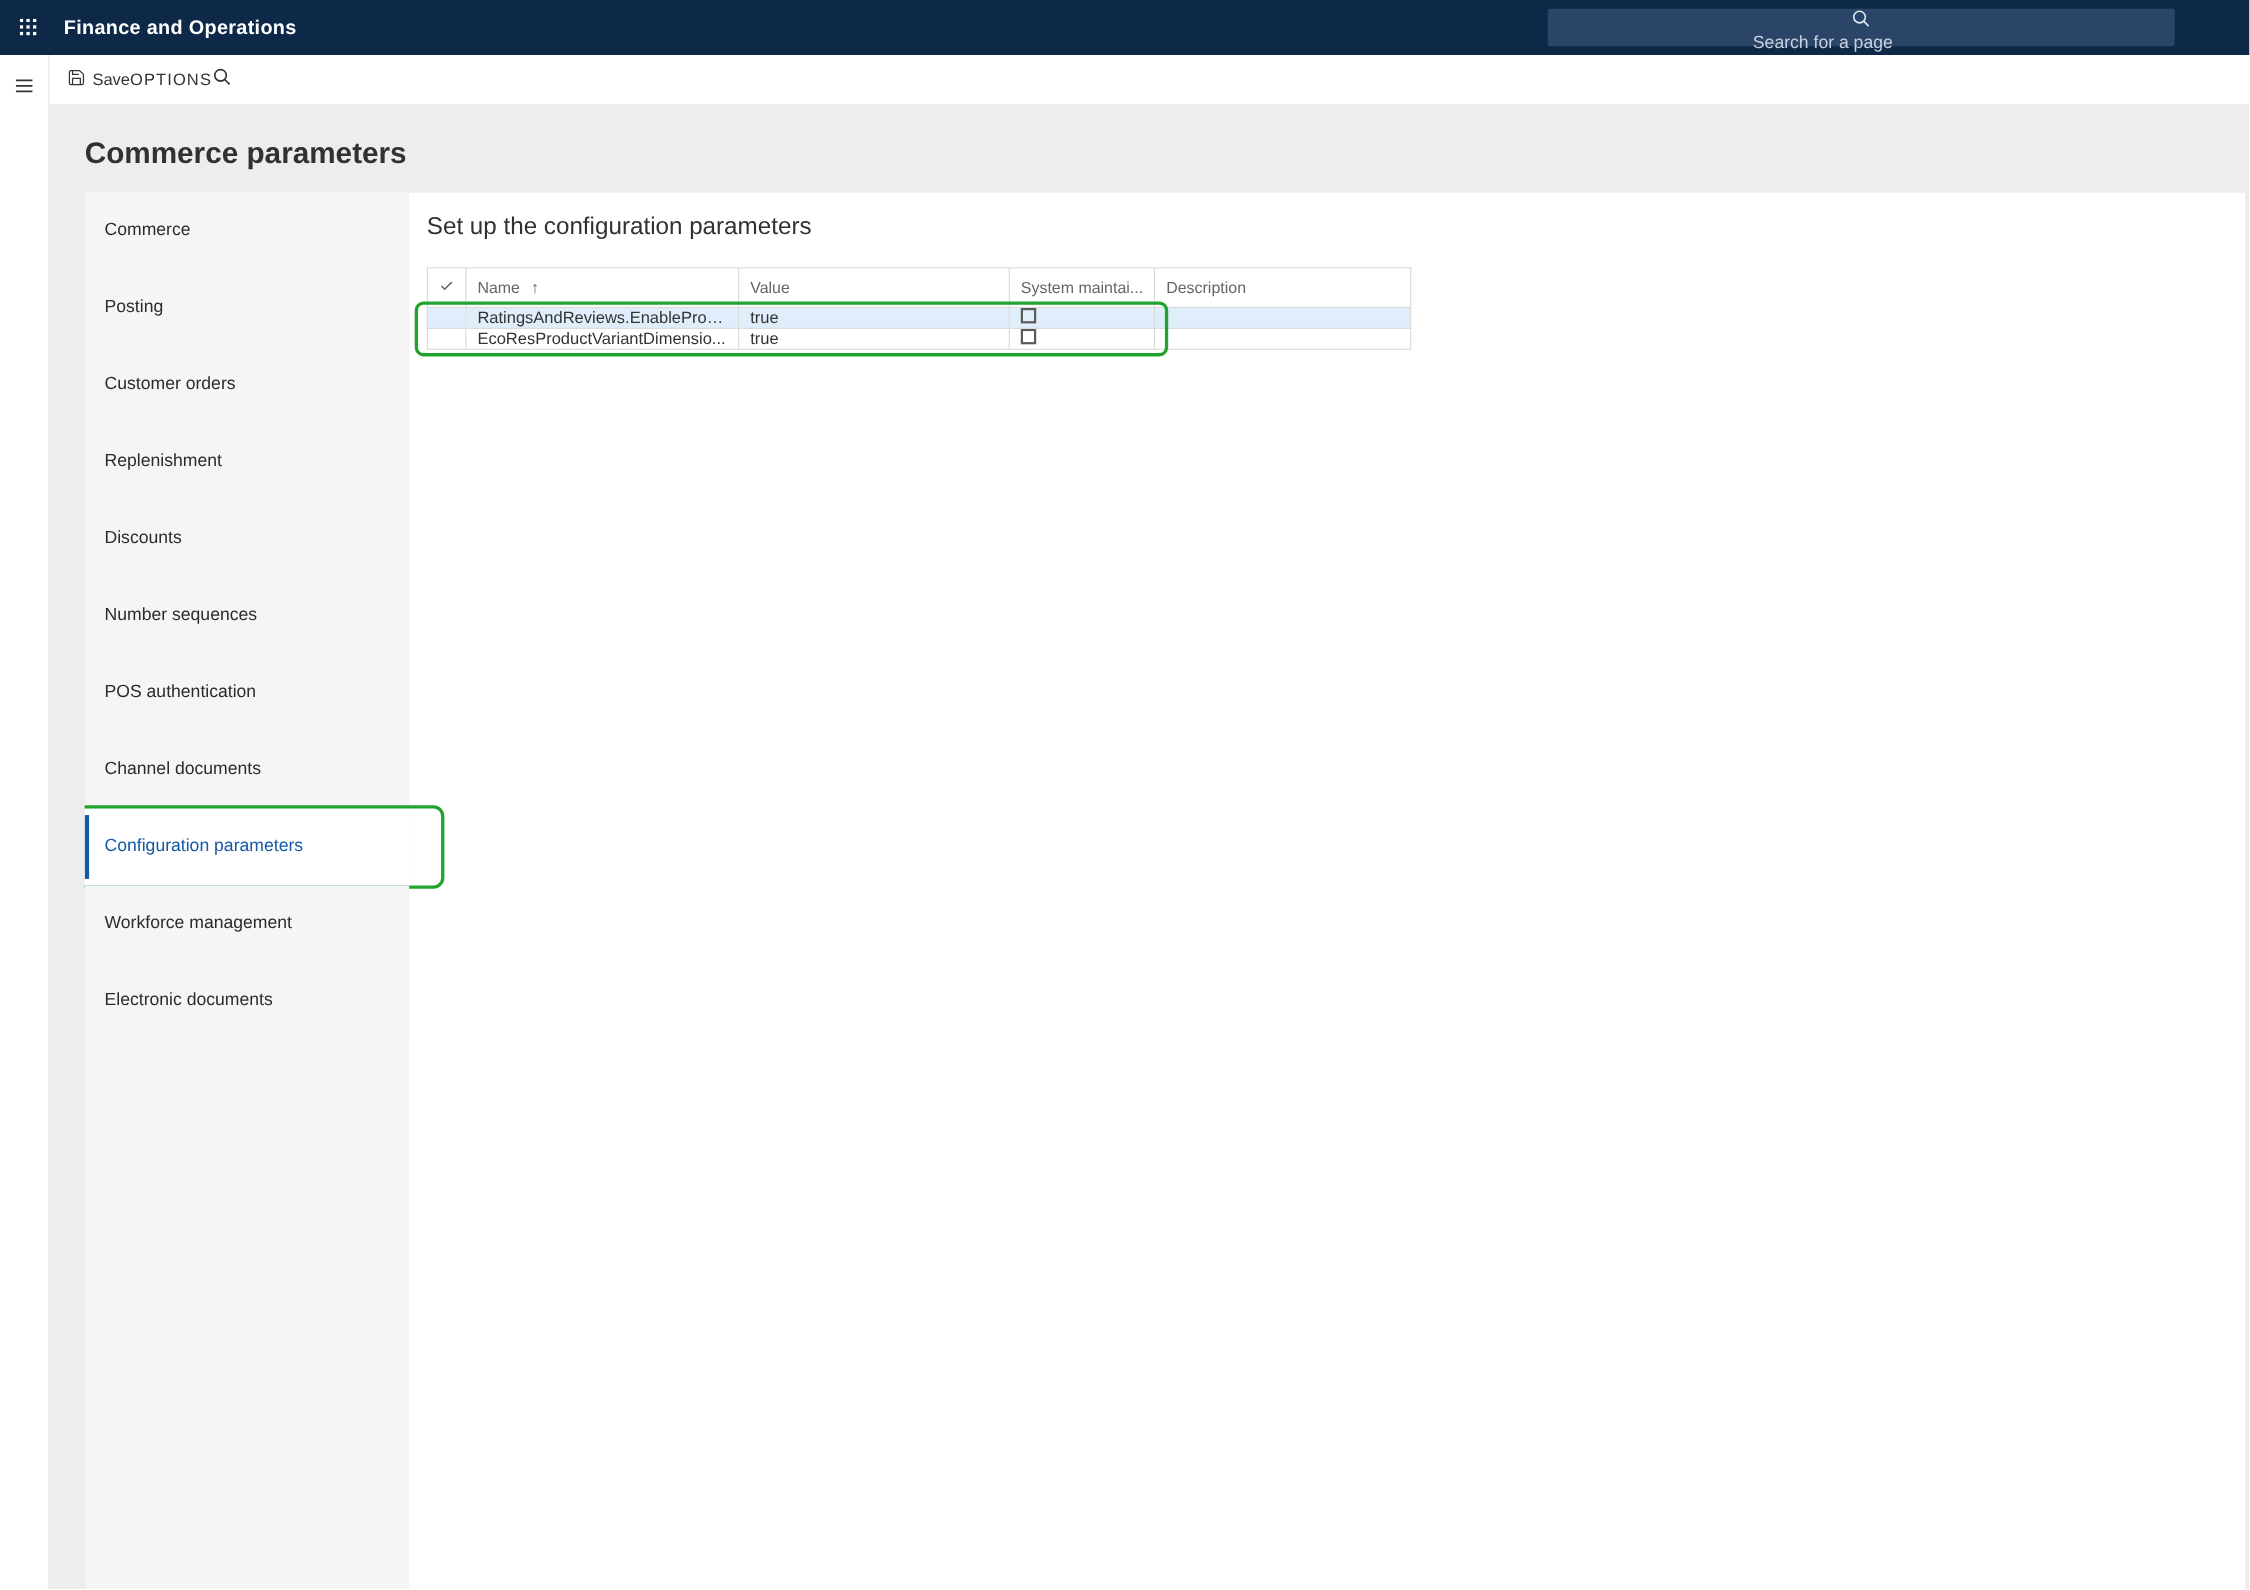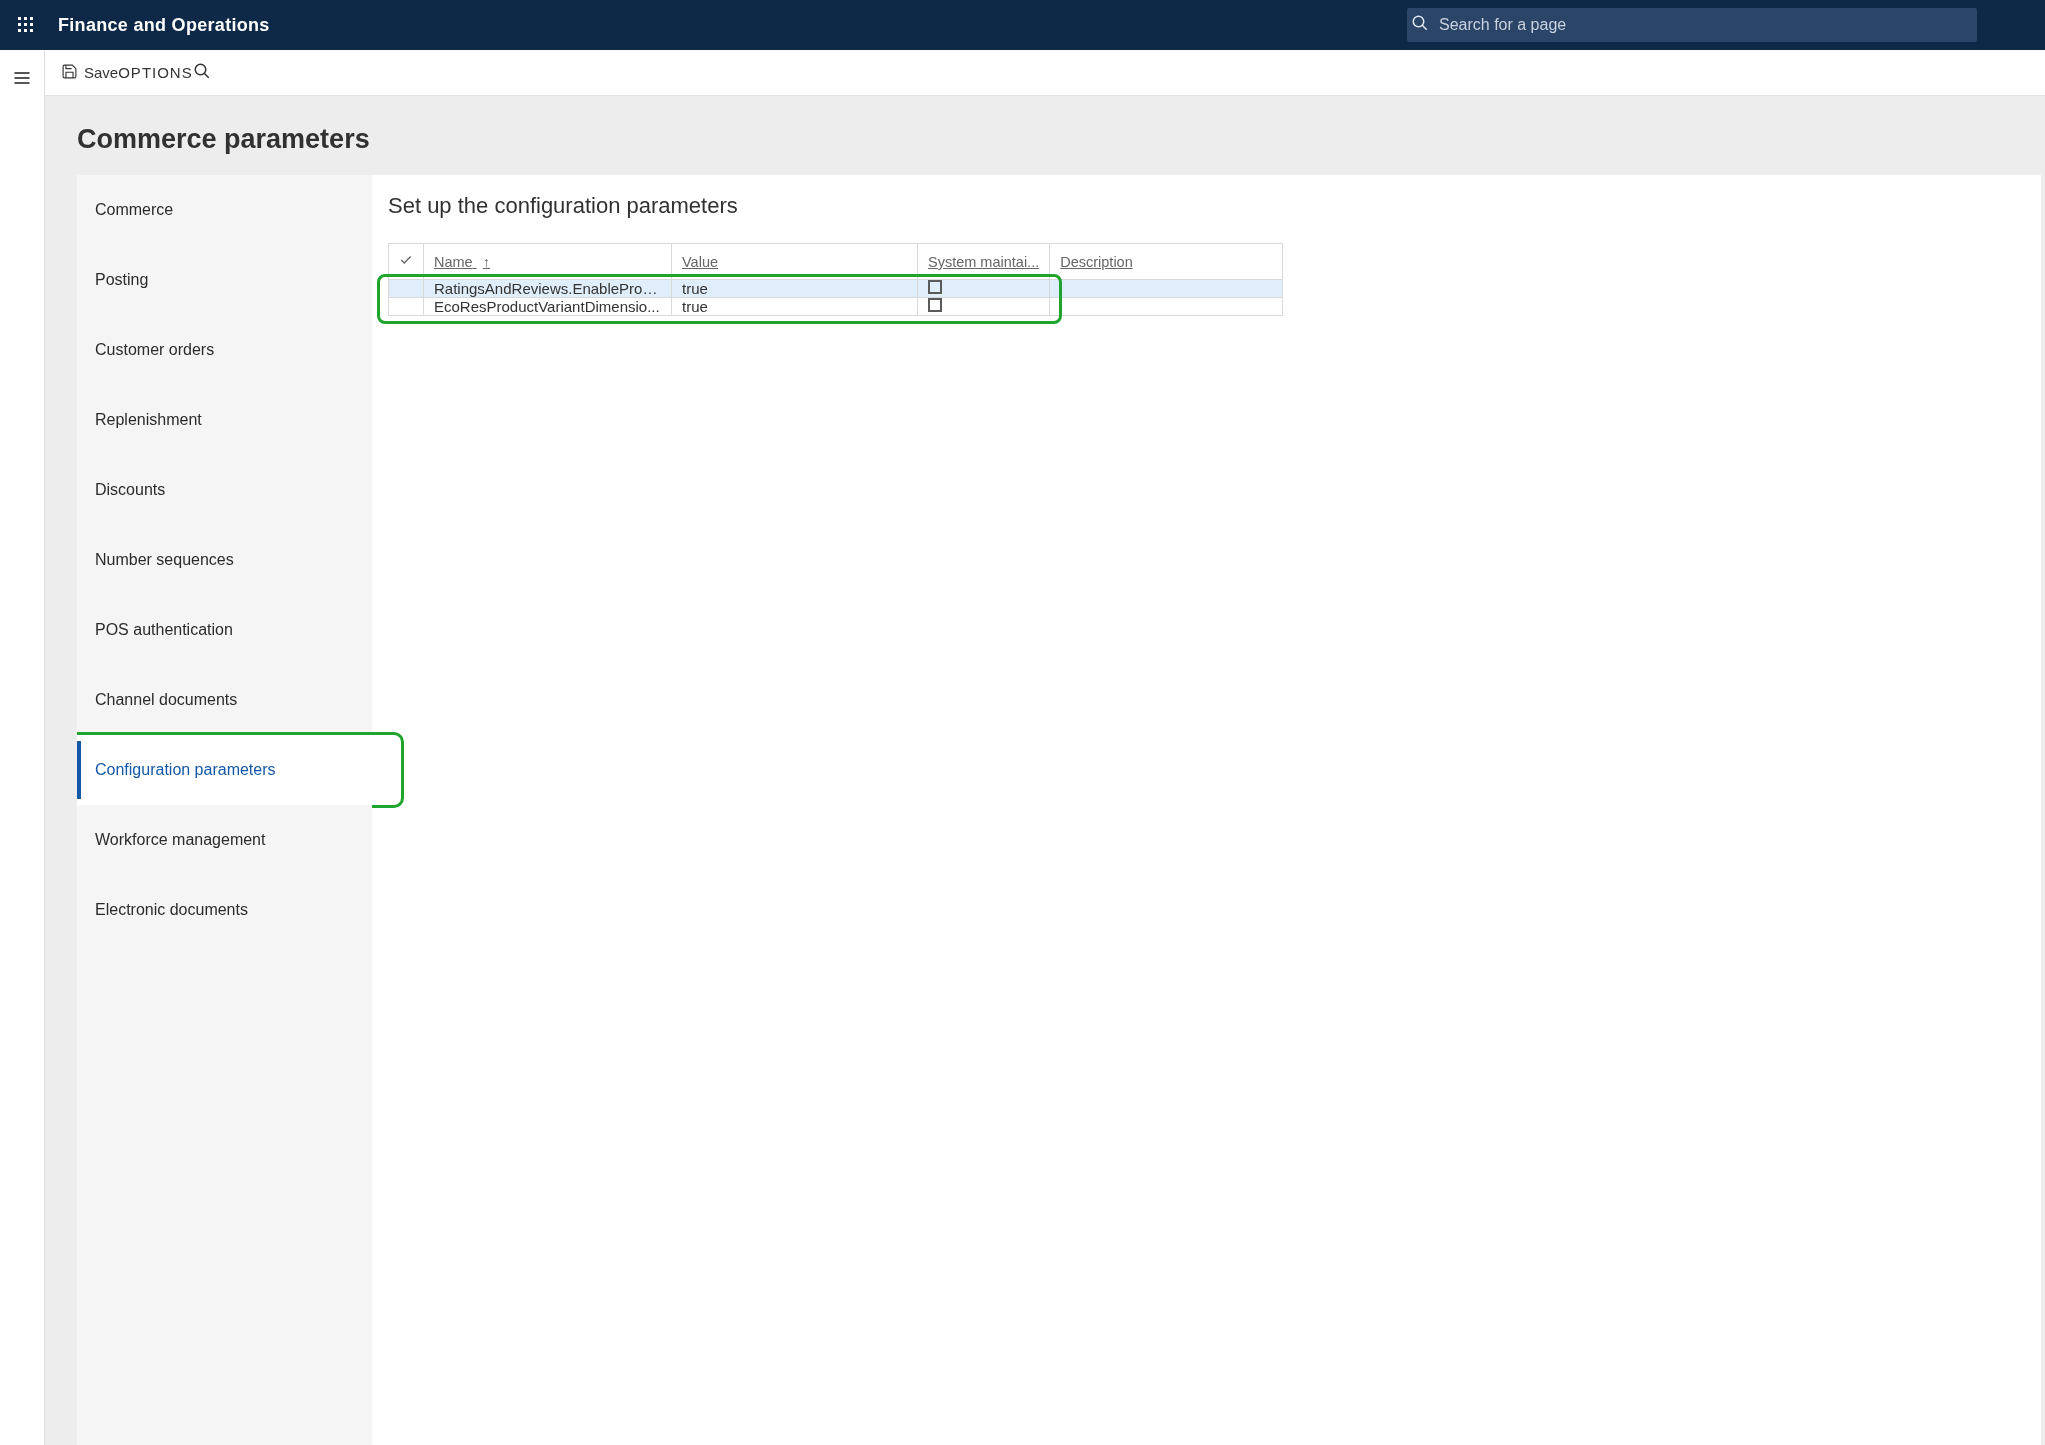--- a/index.html
+++ b/index.html
@@ -26,20 +26,21 @@
   .search-box {
     margin-left: auto;
     margin-right: 60px;
     background: #2b4568;
     height: 34px;
     width: 570px;
     display: flex;
     align-items: center;
     padding: 0 4px;
     border-radius: 2px;
+    flex-direction: column;
   }
   .search-box svg { stroke: #dfe6ee; fill: none; }
   .search-box input {
     background: transparent; border: none; outline: none;
     color: #dfe6ee; font-size: 16px; margin-left: 10px; flex: 1;
   }
   .search-box input::placeholder { color: #c8d2de; }
 
   
   .below-header {
@@ -203,21 +204,20 @@
     white-space: nowrap;
     overflow: hidden;
     text-overflow: ellipsis;
   }
   table.grid th {
     background: #fff;
     font-weight: 400;
     color: #666;
     font-size: 14.5px;
     height: 36px;
-    text-decoration: underline;
   }
   th.col-sel { width: 34px; text-align: center; }
   th.col-name { width: 248px; }
   th.col-value { width: 246px; }
   th.col-sys { width: 118px; }
   th.col-desc { width: auto; }
   td.col-sel { width: 34px; }
   td.col-name { max-width: 248px; }
   td.col-value { max-width: 246px; }
   td.col-sys { width: 118px; text-align: left; padding-left: 6px; }

